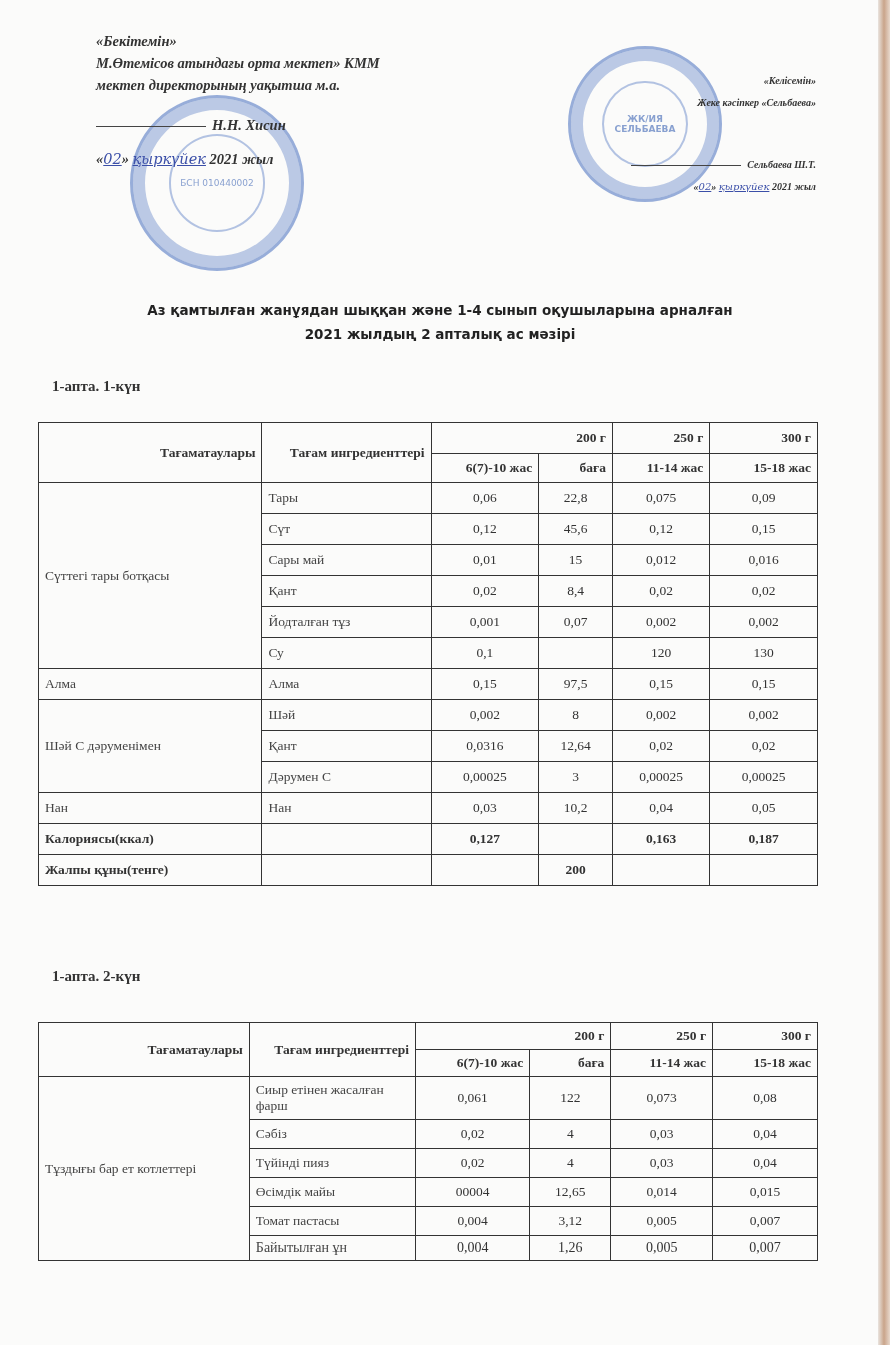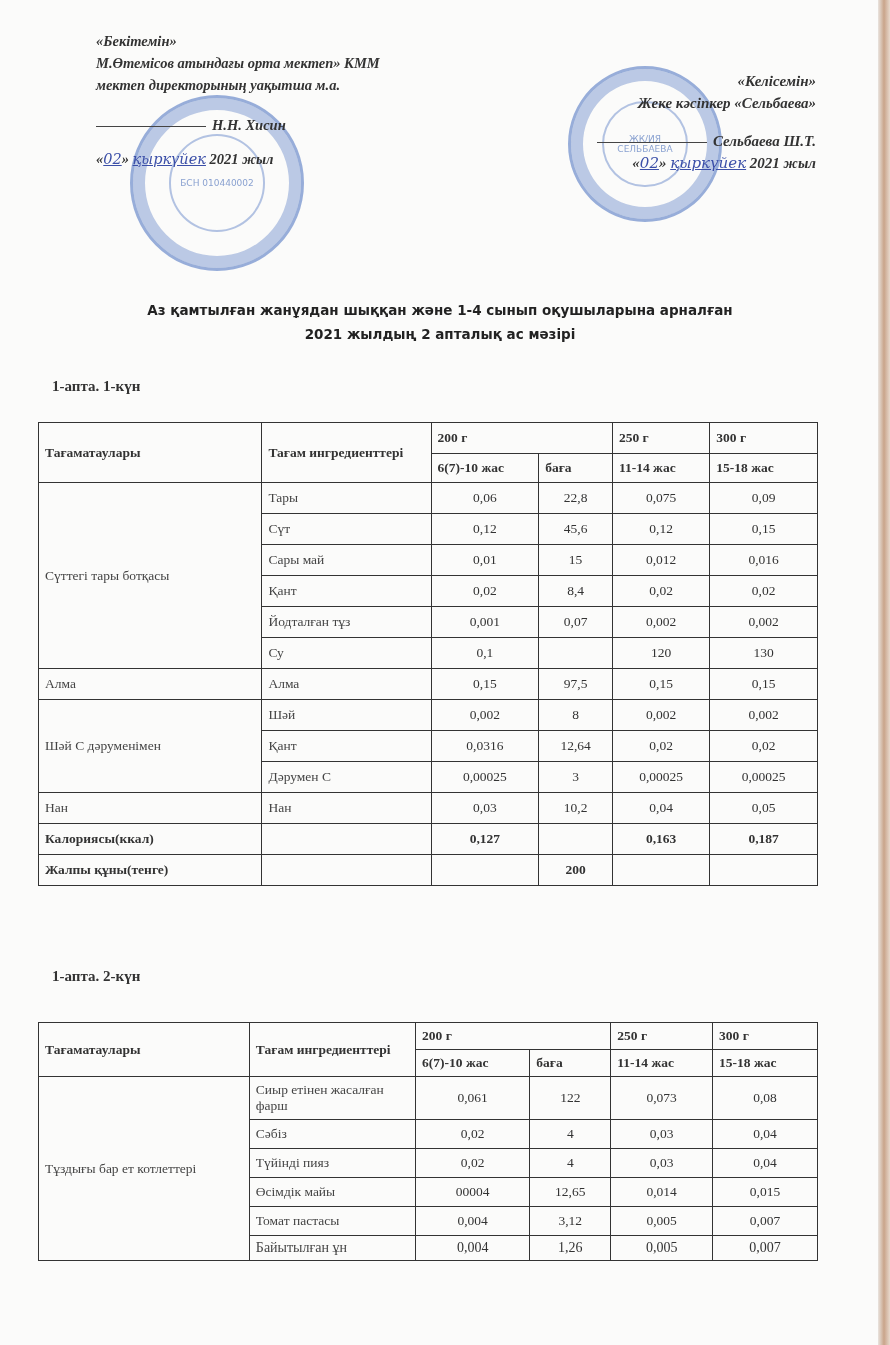--- a/index.html
+++ b/index.html
@@ -20,49 +20,49 @@
   }
   .approve-left {
     position: absolute; left: 52px; top: 30px; font-style: italic; font-weight: bold;
     font-size: 14.5px; line-height: 22px; color: #333; margin-left: 44px;
   }
   .approve-left .sig-line { margin-top: 18px; }
   .approve-left .sig-line .blank { display: inline-block; width: 110px; border-bottom: 1px solid #444; vertical-align: middle; margin-right: 6px; }
   .approve-left .date-line { margin-top: 12px; }
   .approve-right {
     position: absolute; right: 64px; top: 70px; text-align: right;
-    font-style: italic; font-weight: bold; font-size: 15px; line-height: 22px; color: #333;
-  }
-  .approve-right .sig-line { margin-top: 16px; }
+    font-style: italic; font-weight: bold; font-size: 10px; line-height: 22px; color: #333;
+  }
+  .approve-right .sig-line { margin-top: 40px; }
   .approve-right .sig-line .blank { display: inline-block; width: 110px; border-bottom: 1px solid #444; vertical-align: middle; margin-right: 6px; }
   .hand { color: #3b4fa8; font-family: "DejaVu Serif", serif; font-style: italic; font-weight: normal; text-decoration: underline; }
   .stamp {
     position: absolute; border-radius: 50%;
     border: 3px solid rgba(70,110,190,0.55);
     box-shadow: inset 0 0 0 10px rgba(255,255,255,0), inset 0 0 0 12px rgba(70,110,190,0.35);
     color: rgba(60,100,180,0.6);
     font-family: "DejaVu Sans", sans-serif; font-size: 9px; text-align: center;
     display: flex; align-items: center; justify-content: center; flex-direction: column;
   }
   .stamp-left { left: 130px; top: 95px; width: 168px; height: 170px; }
-  .stamp-right { left: 568px; top: 66px; width: 148px; height: 150px; }
+  .stamp-right { left: 568px; top: 46px; width: 148px; height: 150px; font-weight: bold; }
   .stamp .inner { width: 55%; height: 55%; border-radius: 50%; border: 2px solid rgba(70,110,190,0.4); display:flex; align-items:center; justify-content:center; }
   .title {
     position: absolute; left: 0; width: 880px; top: 298px; text-align: center;
     font-family: "DejaVu Sans", sans-serif; font-weight: bold; font-size: 13.5px; line-height: 24px; color: #222;
   }
   .section-heading {
     position: absolute; left: 52px; font-weight: bold; font-size: 15px; color: #333;
   }
   table.menu {
     position: absolute; border-collapse: collapse; table-layout: fixed;
     font-family: "Liberation Serif", serif; font-size: 13.5px; color: #333;
   }
   table.menu td, table.menu th { border: 1.3px solid #333; padding: 0 6px; }
-  table.menu th { font-weight: bold; text-align: left; }
+  table.menu th { font-weight: bold; text-align: right; }
   table.menu td.num { text-align: center; }
   table.menu td.ing { text-align: left; color: #444; }
   table.menu td.dish { text-align: left; color: #444; }
   table.menu td.bold { font-weight: bold; }
   #table1 { left: 38px; top: 422px; width: 780px; }
   #table2 { left: 38px; top: 1022px; width: 780px; }
   #table1 tr.h1 th { height: 30px; } #table1 tr.h2 th { height: 28px; }
   #table1 tr.r td { height: 30px; }
   #table2 tr.h1 th { height: 26px; } #table2 tr.h2 th { height: 26px; }
   #table2 tr.r td { height: 28px; }

